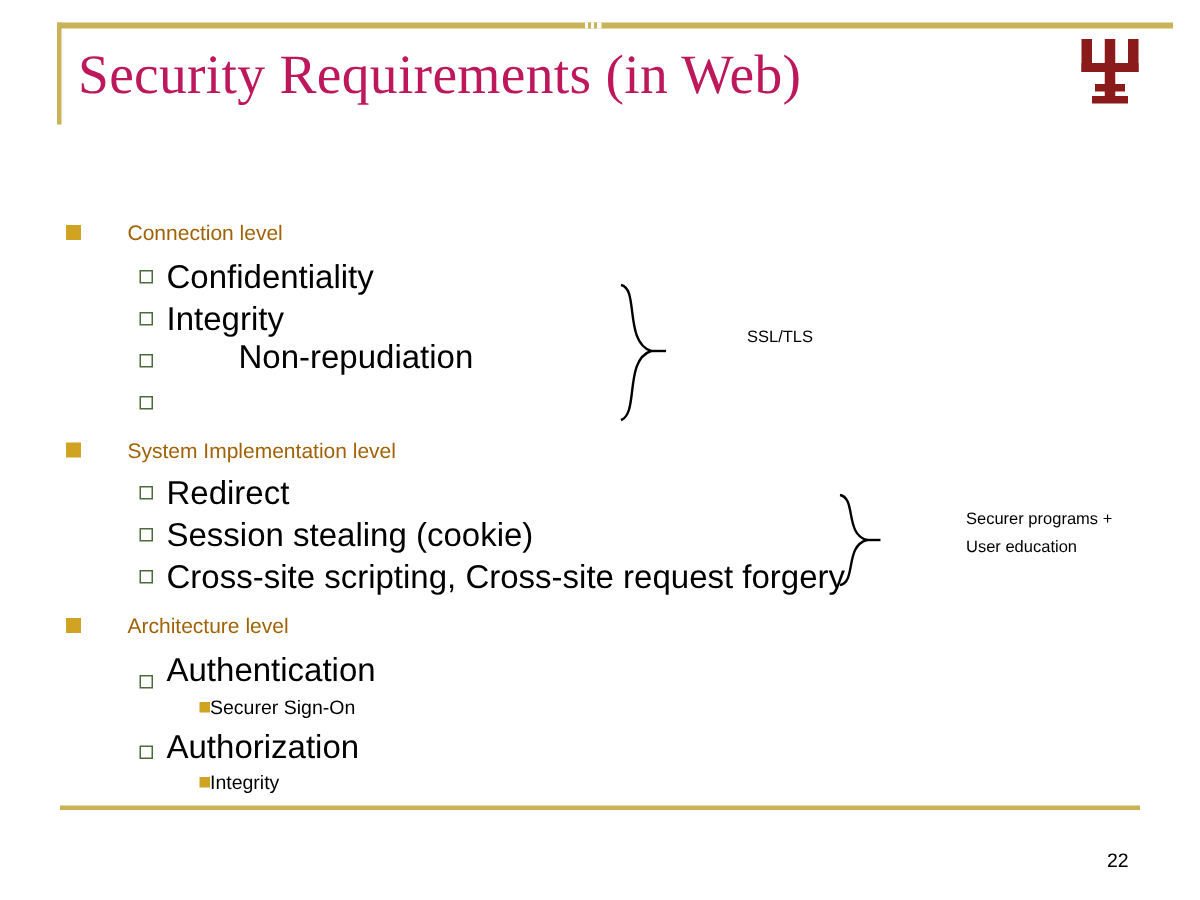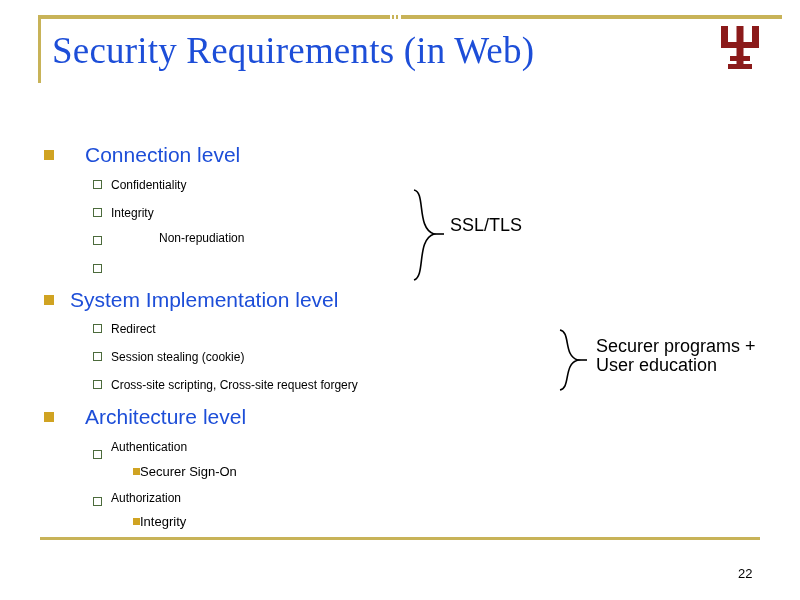--- a/index.html
+++ b/index.html
@@ -54,45 +54,45 @@
     background: #c8b358;
   }
 
   #slide-title {
     position: absolute;
     left: 52px;
     top: 28px;
     font-family: "Liberation Serif", serif;
     font-size: 37px;
     line-height: 46px;
-    color: #1d4ed8;
+    color: #be185d;
     white-space: nowrap;
     letter-spacing: 0.2px;
   }
 
   
   #iu-logo {
     position: absolute;
     left: 718px;
     top: 24px;
     width: 44px;
     height: 46px;
   }
 
   
   .bullet-l1 {
     position: absolute;
-    font-size: 21px;
+    font-size: 14px;
     line-height: 24px;
-    color: #1d4ed8;
+    color: #a16207;
     white-space: nowrap;
   }
   .bullet-l2 {
     position: absolute;
-    font-size: 12px;
+    font-size: 22px;
     line-height: 20px;
     color: #000000;
     white-space: nowrap;
   }
   .bullet-l3 {
     position: absolute;
     font-size: 13px;
     line-height: 16px;
     color: #000000;
     white-space: nowrap;
@@ -119,24 +119,25 @@
     background: #d0a322;
   }
 
   
   .brace-svg {
     position: absolute;
     overflow: visible;
   }
   .annot {
     position: absolute;
-    font-size: 18px;
+    font-size: 11px;
     line-height: 19px;
     color: #000000;
     white-space: nowrap;
+    margin-left: 48px;
   }
   .annot.two-line { white-space: normal; }
 
   
   .footer-rule {
     position: absolute;
     left: 40px;
     top: 537px;
     width: 720px;
     height: 3px;
@@ -189,21 +190,21 @@
 
   <div class="mark-l2" style="left:93px; top:264px;"></div>
 
   <svg class="brace-svg" style="left:408px; top:188px;" width="36" height="96">
     <path d="M 6 2 C 18 4, 8 40, 26 46 C 8 52, 18 88, 6 92" fill="none" stroke="#000000" stroke-width="1.6"></path>
     <line x1="26" y1="46" x2="36" y2="46" stroke="#000000" stroke-width="1.6"></line>
   </svg>
   <div class="annot" style="left:450px; top:216px;">SSL/TLS</div>
 
   <div class="mark-l1" style="left:44px; top:295px;"></div>
-  <div class="bullet-l1" style="left:70px; top:288px;">System Implementation level</div>
+  <div class="bullet-l1" style="left:85px; top:288px;">System Implementation level</div>
 
   <div class="mark-l2" style="left:93px; top:324px;"></div>
   <div class="bullet-l2" style="left:111px; top:319px;">Redirect</div>
 
   <div class="mark-l2" style="left:93px; top:352px;"></div>
   <div class="bullet-l2" style="left:111px; top:347px;">Session stealing (cookie)</div>
 
   <div class="mark-l2" style="left:93px; top:380px;"></div>
   <div class="bullet-l2" style="left:111px; top:375px;">Cross-site scripting, Cross-site request forgery</div>
 

